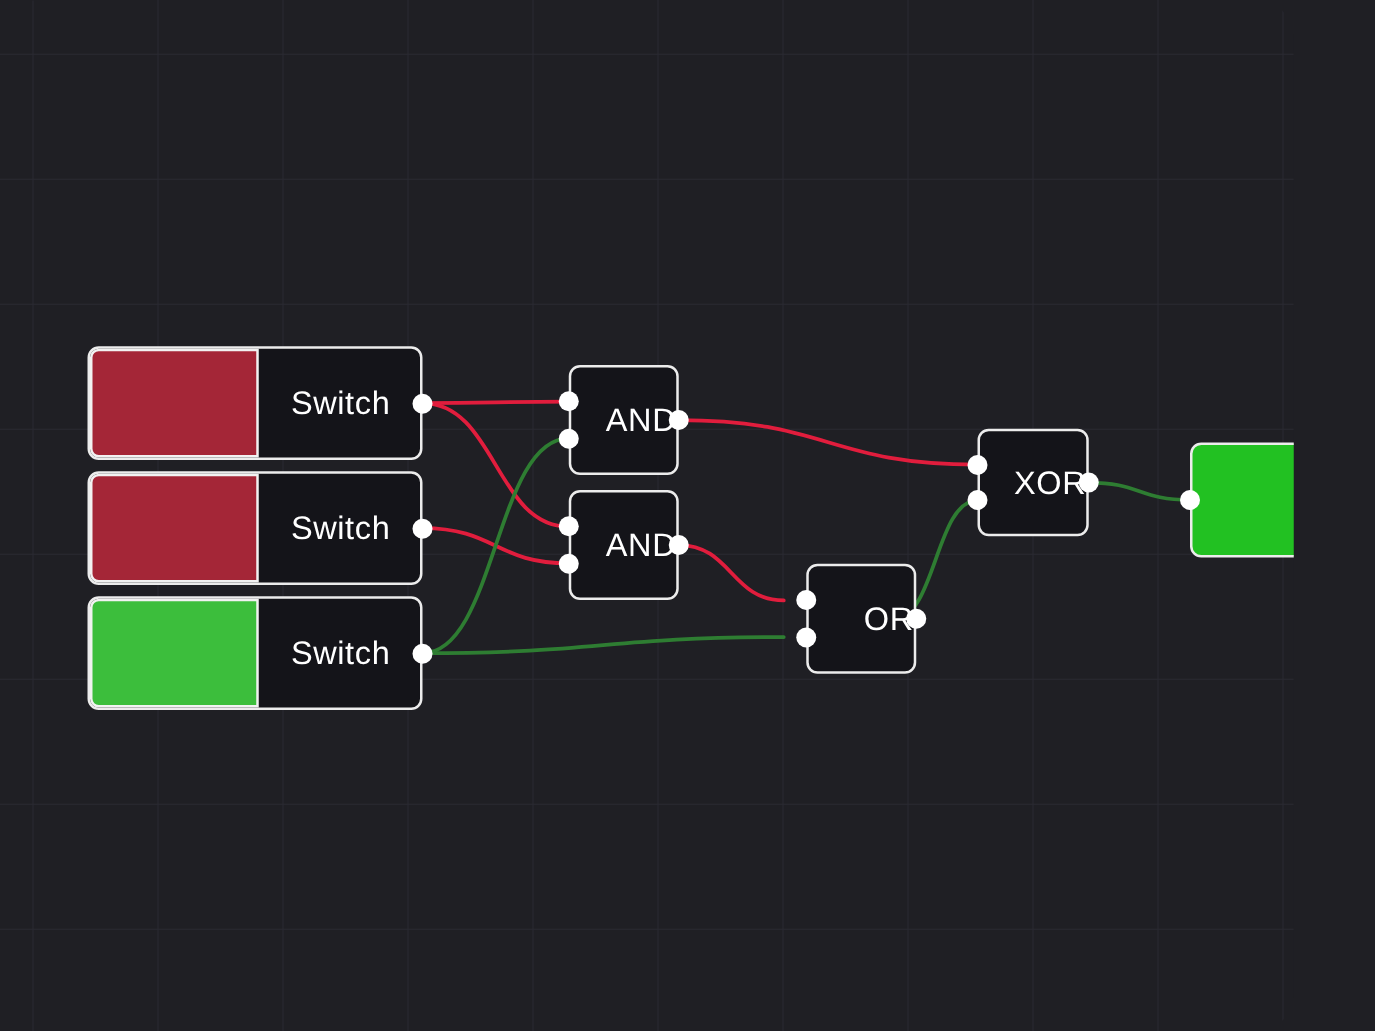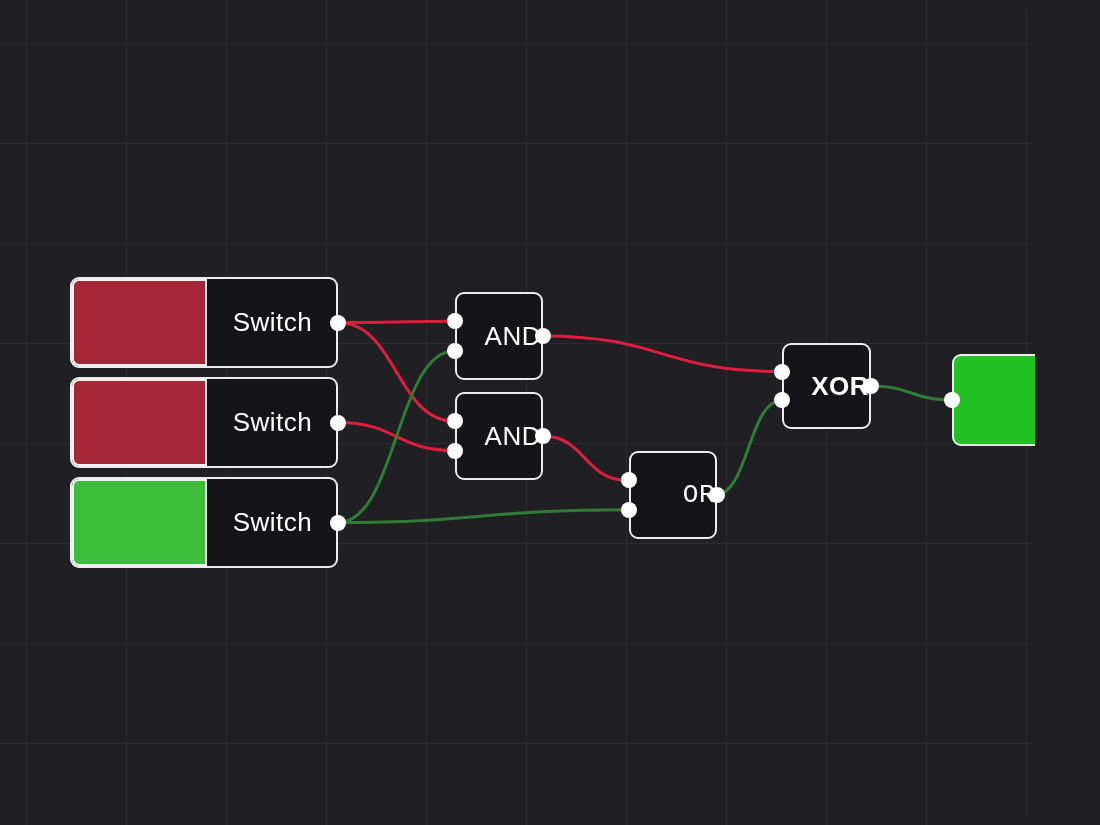--- a/index.html
+++ b/index.html
@@ -116,27 +116,27 @@
         <div class="port" style="background: rgb(255, 255, 255); top: 19.3333px; left: -10px;"></div>
         <div class="port" style="background: rgb(255, 255, 255); top: 48.6667px; left: -10px;"></div>
         <div class="port" style="background: rgb(255, 255, 255); top: 34px; right: -10px;"></div>
       </div>
       <div class="node gate" style="left: 455px; top: 392px; width: 88px; height: 88px;">
         <div class="node-label">AND</div>
         <div class="port" style="background: rgb(255, 255, 255); top: 19.3333px; left: -10px;"></div>
         <div class="port" style="background: rgb(255, 255, 255); top: 48.6667px; left: -10px;"></div>
         <div class="port" style="background: rgb(255, 255, 255); top: 34px; right: -10px;"></div>
       </div>
-      <div class="node gate" style="left: 629px; top: 451px; width: 88px; height: 88px; font-family: Liberation Mono, monospace;">
+      <div class="node gate" style="left: 645px; top: 451px; width: 88px; height: 88px;">
         <div class="node-label">OR</div>
         <div class="port" style="background: rgb(255, 255, 255); top: 19.3333px; left: -10px;"></div>
         <div class="port" style="background: rgb(255, 255, 255); top: 48.6667px; left: -10px;"></div>
         <div class="port" style="background: rgb(255, 255, 255); top: 34px; right: -10px;"></div>
       </div>
-      <div class="node gate" style="left: 782px; top: 343px; width: 89px; height: 86px; font-weight: bold;">
+      <div class="node gate" style="left: 782px; top: 343px; width: 89px; height: 86px;">
         <div class="node-label">XOR</div>
         <div class="port" style="background: rgb(255, 255, 255); top: 18.6667px; left: -10px;"></div>
         <div class="port" style="background: rgb(255, 255, 255); top: 47.3333px; left: -10px;"></div>
         <div class="port" style="background: rgb(255, 255, 255); top: 33px; right: -10px;"></div>
       </div>
       <div class="node lamp" style="left: 952px; top: 354px; width: 91px; height: 92px; background: rgb(34, 193, 34);">
         <div class="port" style="background: rgb(255, 255, 255); top: 36px; left: -10px;"></div>
       </div>
     </div>
 </div>

